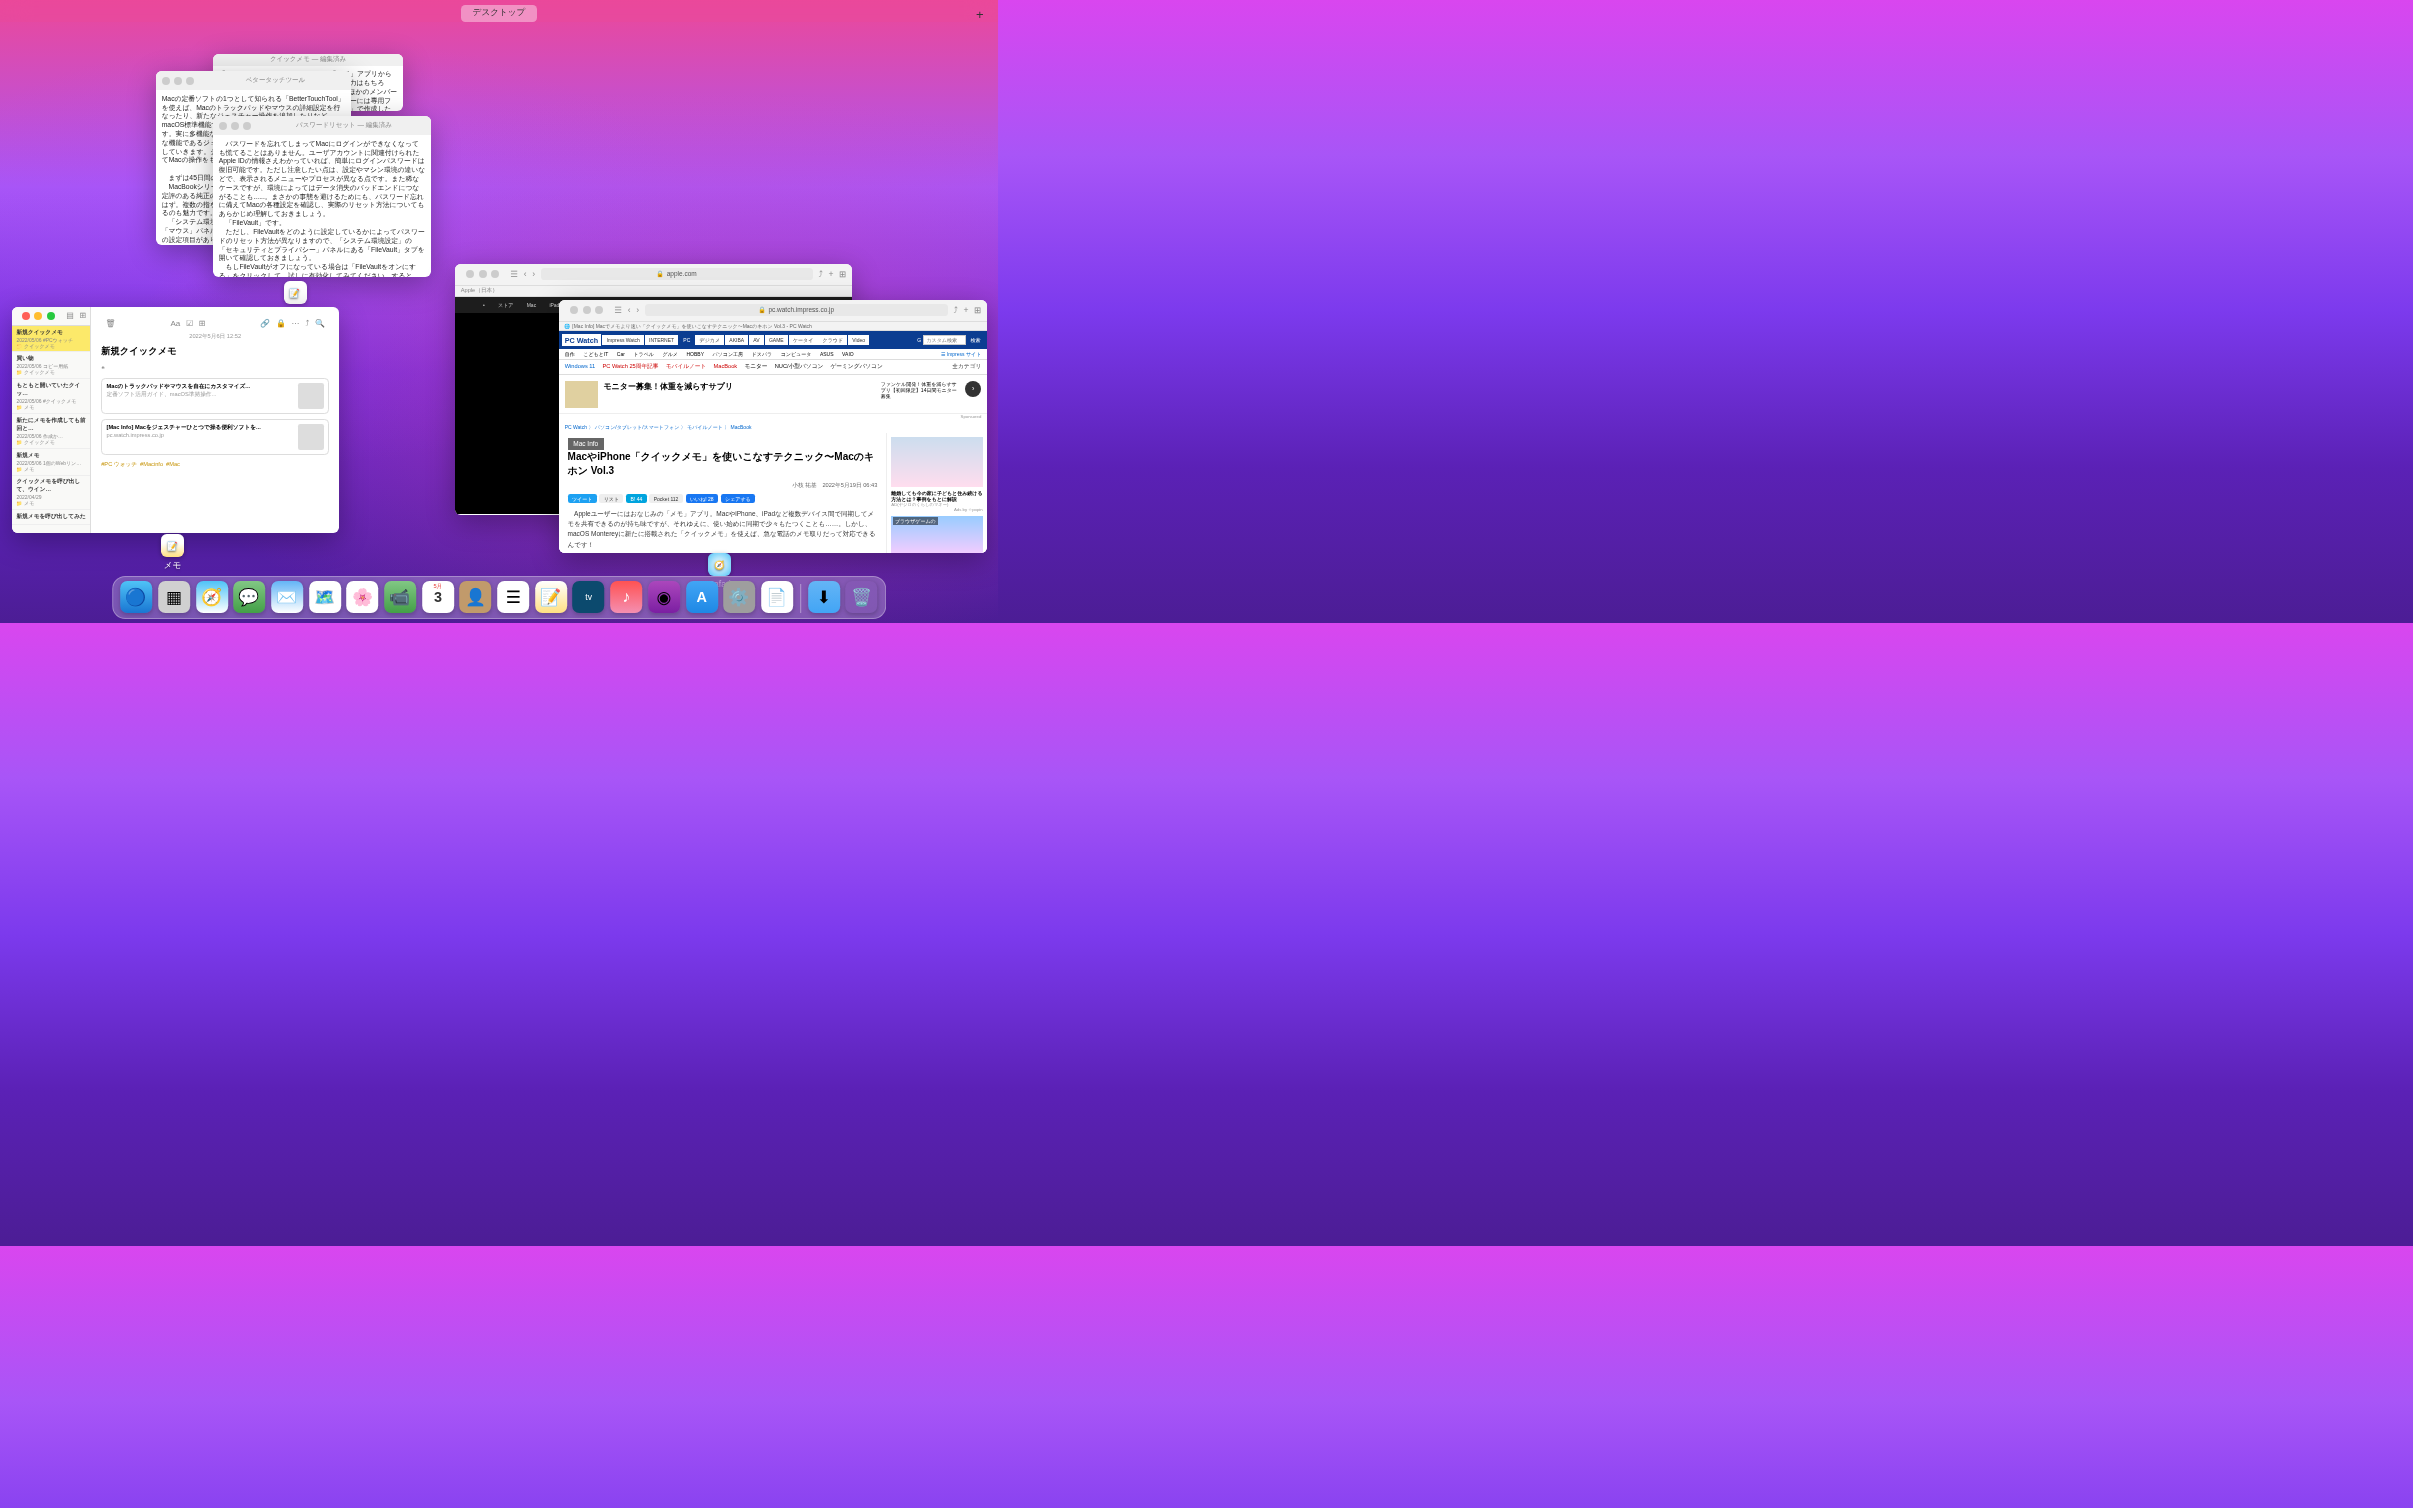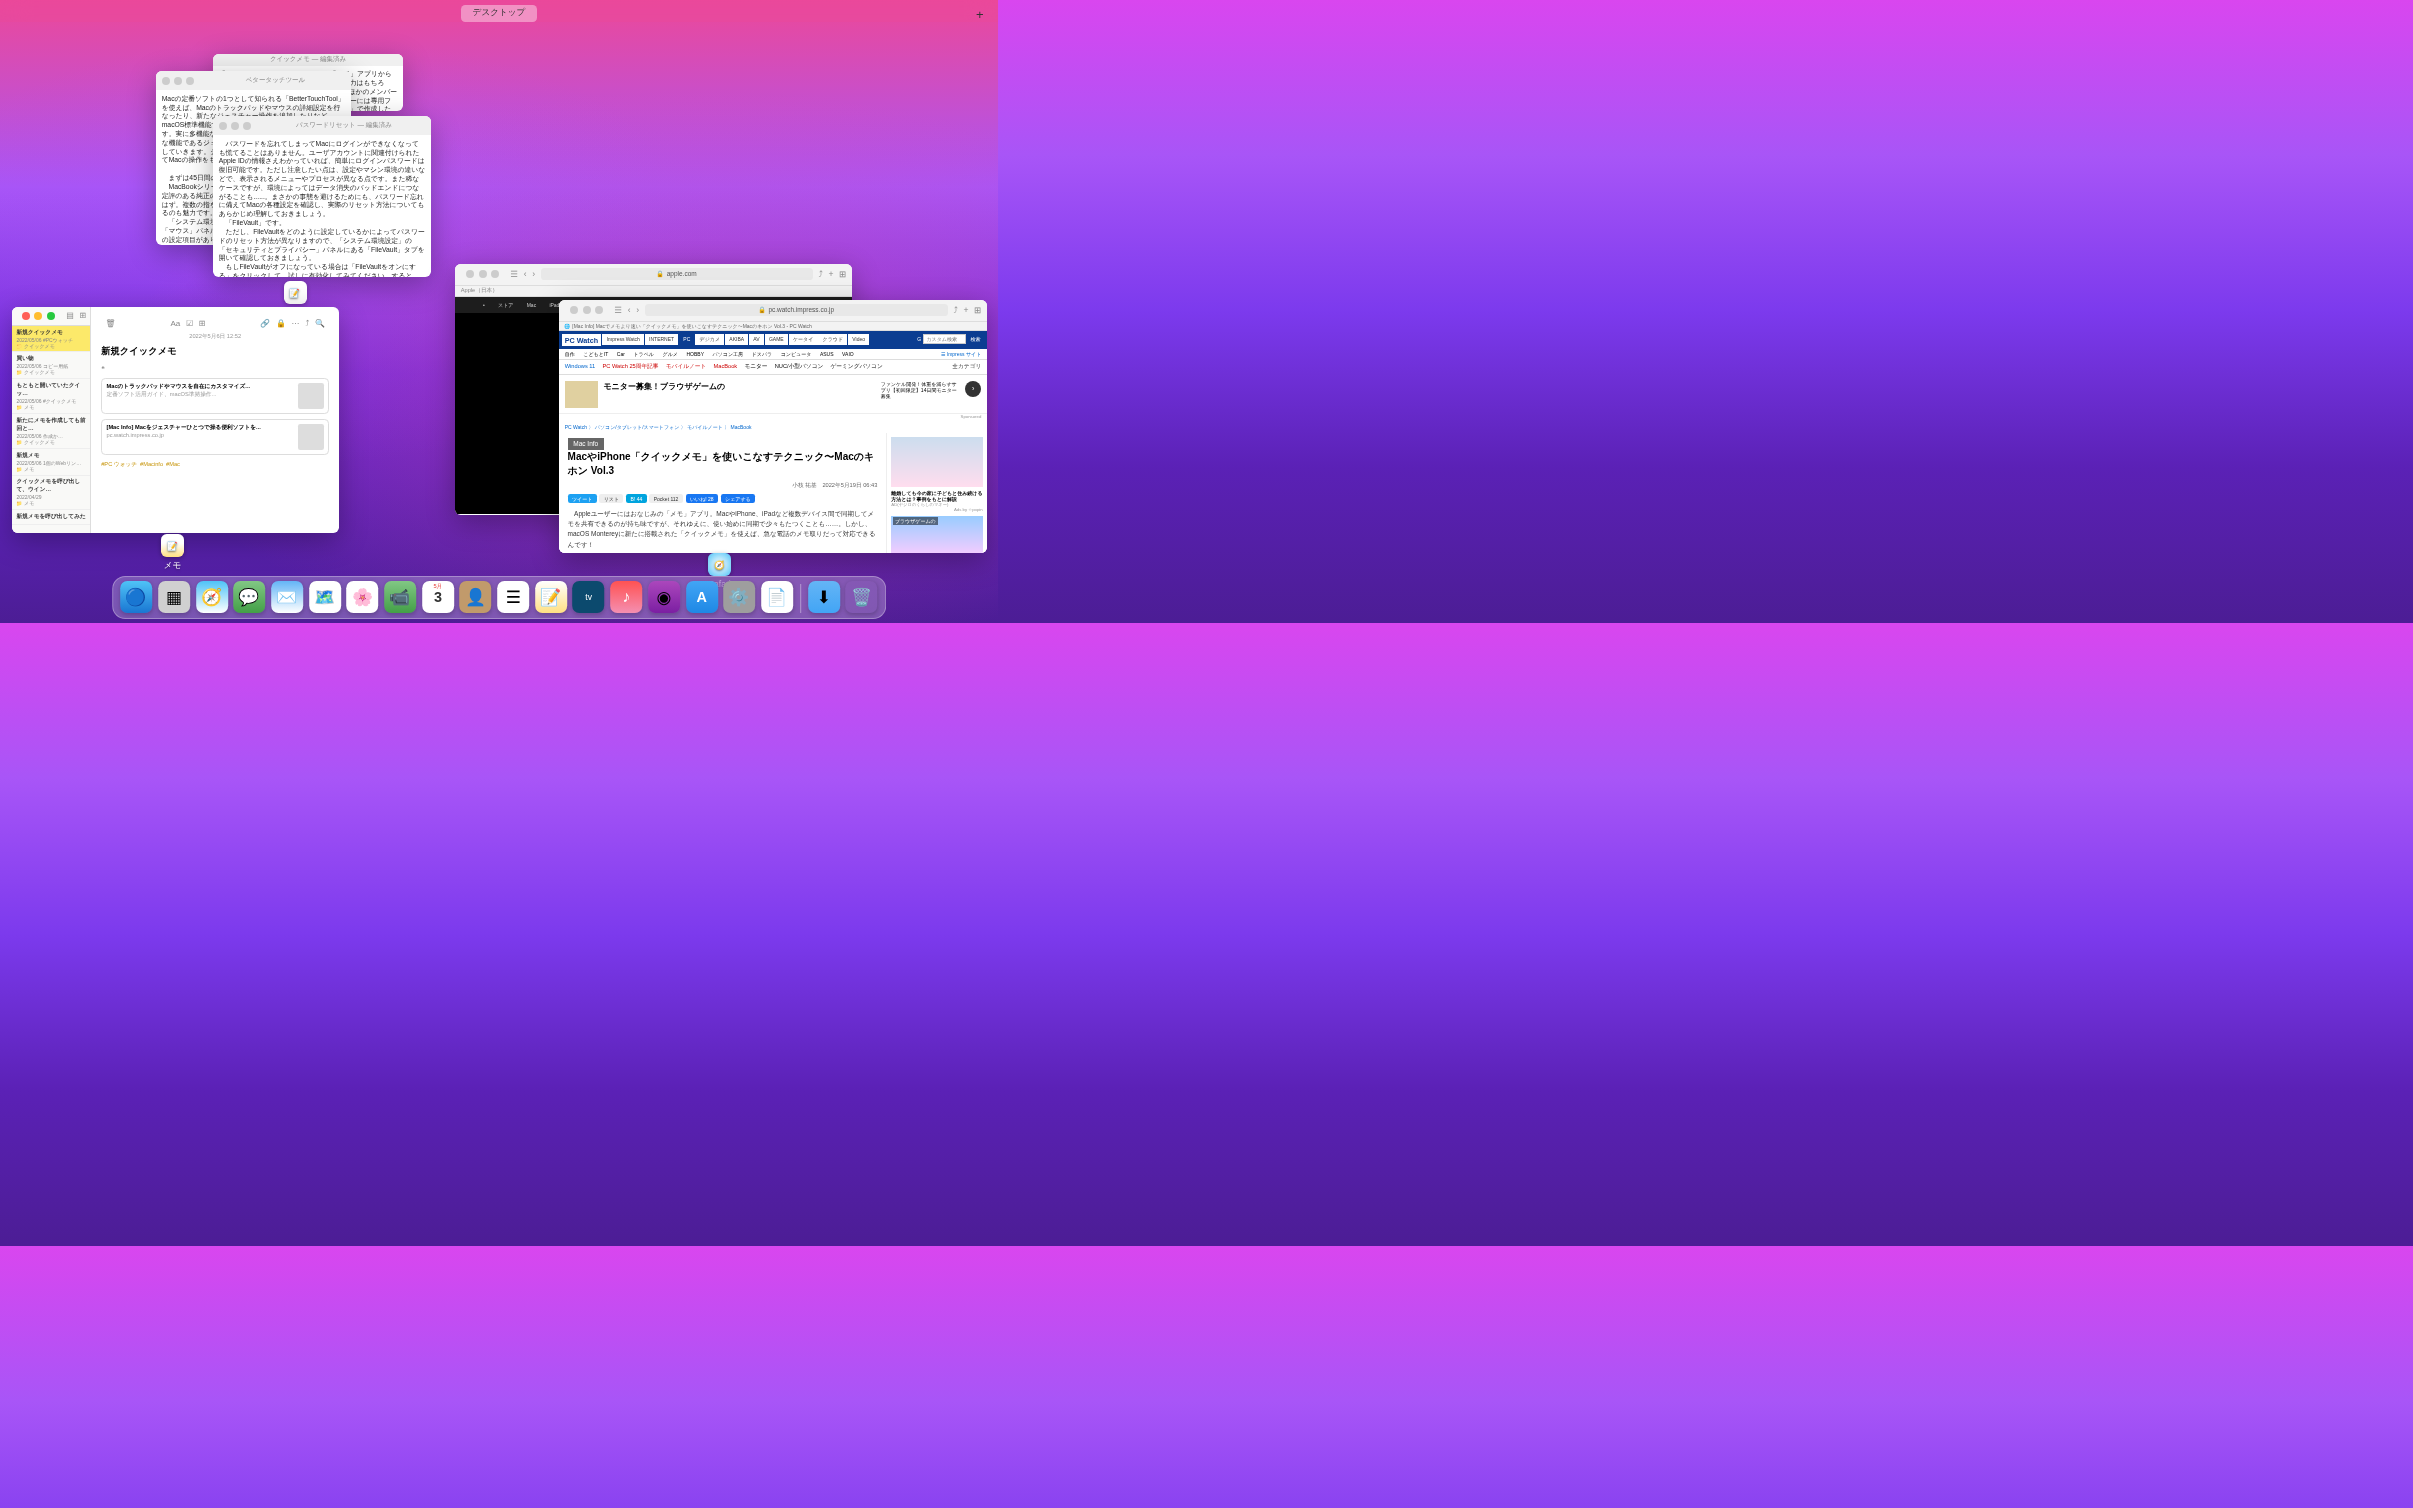--- a/index.html
+++ b/index.html
@@ -63,21 +63,21 @@
 .notes-embed { border: 0.7px solid #ddd; border-radius: 4.3px; padding: 4.3px; font-size: 5.7px; margin: 4.3px 0; display: flex; gap: 4.3px; }
 .notes-thumb { width: 26px; height: 26px; background: #ddd; border-radius: 2.2px; }
 .notes-tags span { color: #c7950a; font-size: 5.7px; margin-right: 2.9px; }
 .safari-window { background: #fff; }
 .safari-chrome { height: 21.5px; background: #f3f3f3; border-bottom: 0.7px solid #ddd; display: flex; align-items: center; padding: 0 5.7px; gap: 5.7px; }
 .safari-url { flex: 1; background: #e8e8e8; border-radius: 3.6px; padding: 2.2px 7.2px; font-size: 6.5px; text-align: center; color: #555; }
 .safari-ico { color: #888; font-size: 8.6px; }
 .apple-nav { background: #1d1d1d; height: 16px; display: flex; align-items: center; justify-content: space-around; padding: 0 21.5px; }
 .apple-nav span { color: #ccc; font-size: 5px; }
 .apple-body { background: #000; height: 201px; }
-.pcw-header { background: #0b3d91; color: #fff; padding: 2.9px; display: flex; gap: 1.4px; font-size: 5px; align-items: flex-start; }
+.pcw-header { background: #0b3d91; color: #fff; padding: 2.9px; display: flex; gap: 1.4px; font-size: 5px; align-items: center; }
 .pcw-logo { background: #fff; color: #0b3d91; padding: 1.4px 2.9px; font-weight: bold; font-size: 7.2px; }
 .pcw-tab { background: #fff; color: #333; padding: 2.2px 4.3px; font-size: 5px; }
 .pcw-tab.sel { background: #0b3d91; color: #fff; }
 .pcw-nav2 { display: flex; gap: 8.6px; padding: 2.2px 5.7px; font-size: 5px; border-bottom: 0.7px solid #ddd; background: #fff; }
 .pcw-nav3 { display: flex; gap: 7.2px; padding: 2.9px 5.7px; font-size: 5.7px; background: #fff; border-bottom: 0.7px solid #ddd; }
 .pcw-nav3 .wn { color: #0066cc; }
 .pcw-nav3 .rd { color: #cc0000; }
 .pcw-ad { display: flex; padding: 5.7px; background: #fff; gap: 5.7px; border-bottom: 0.7px solid #eee; }
 .pcw-ad-img { width: 33px; height: 27px; background: #e0d0a0; }
 .pcw-ad-txt { font-size: 8px; font-weight: 600; }
@@ -351,21 +351,21 @@
             <span class="rd">MacBook</span>
             <span class="">モニター</span>
             <span class="">NUC/小型パソコン</span>
             <span class="">ゲーミングパソコン</span>
           </div>
         <span style="margin-left:auto;color:#333">全カテゴリ</span>
       </div>
       <div class="pcw-ad">
         <div class="pcw-ad-img"></div>
         <div style="flex:1">
-          <div class="pcw-ad-txt">モニター募集！ブラウザゲームの</div>
+          <div class="pcw-ad-txt">モニター募集！体重を減らすサプリ</div>
         </div>
         <div style="font-size:5px;width:79px">
           <span>ファンケル開発！体重を減らすサプリ【初回限定】14日間モニター募集</span>
         </div>
         <div style="width:16px;height:16px;border-radius:50%;background:#333;color:#fff;display:flex;align-items:center;justify-content:center">›</div>
       </div>
       <div style="text-align:right;font-size:4.3px;color:#999;padding:0 5.7px 1.4px;background:#fff">Sponsored</div>
       <div class="pcw-bc" id="pcw-bc">PC Watch 〉 パソコン/タブレット/スマートフォン 〉 モバイルノート 〉 MacBook</div>
       <div style="display:flex;background:#fff">
         <div class="pcw-article" style="flex:1">

